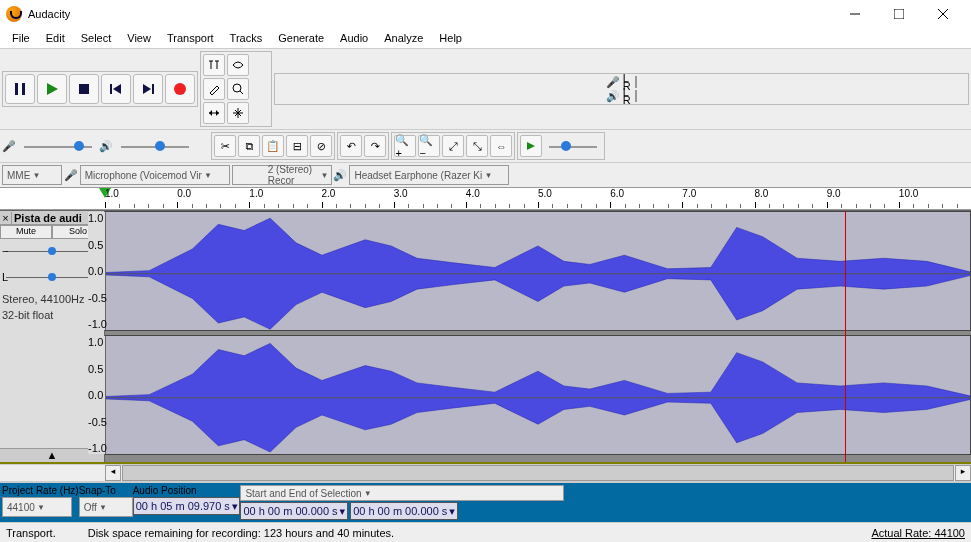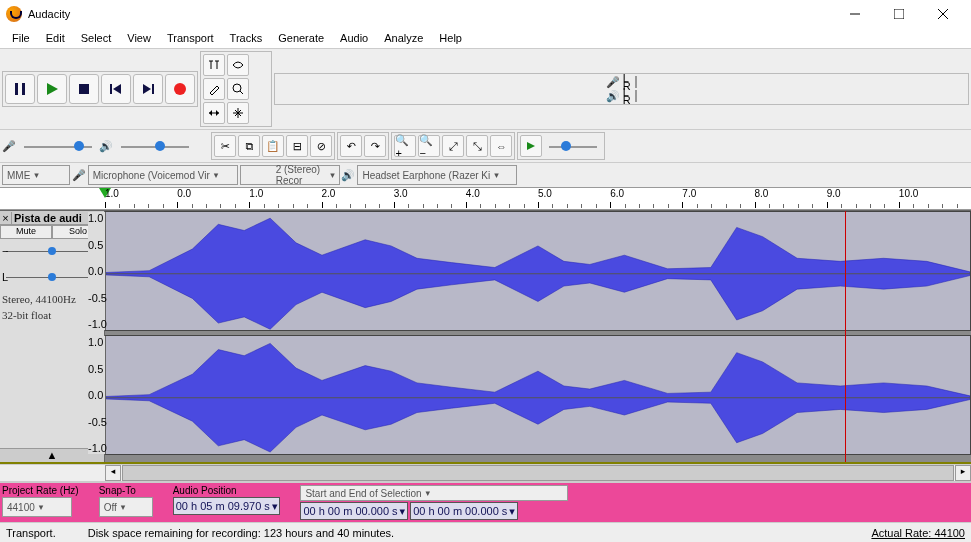--- a/index.html
+++ b/index.html
@@ -41,34 +41,34 @@
 .tp-head .x{width:12px;text-align:center;border-right:1px solid #999;}
 .tp-head .nm{flex:1;padding:0 2px;overflow:hidden;white-space:nowrap;font-weight:bold;}
 .tp-head .dd{width:10px;text-align:center;}
 .tp-ms{display:flex;height:14px;}
 .tp-ms div{flex:1;text-align:center;border:1px solid #999;background:#eee;font-size:9px;}
 .tp-slider{height:18px;position:relative;margin:4px 6px;}
 .tp-slider::before{content:"";position:absolute;left:0;right:0;top:8px;height:1px;background:#666;}
 .tp-slider .thumb{width:8px;height:8px;background:#2b7bd9;border-radius:50%;position:absolute;top:4px;}
 .tp-slider .minus{position:absolute;left:-4px;top:2px;font-size:11px;}
 .tp-slider .plus{position:absolute;right:-4px;top:2px;font-size:11px;}
-.tp-info{padding:2px;color:#333;font-family:Liberation Serif, serif;}
+.tp-info{padding:2px;color:#333;}
 .tp-collapse{margin-top:auto;height:14px;background:#ccc;text-align:center;border-top:1px solid #999;}
 .wave-area{flex:1;position:relative;}
 .channel{position:absolute;left:0;right:0;background:#b8b8c8;border:1px solid #444;}
 .channel.c1{top:0;height:120px;}
 .channel.c2{top:124px;height:120px;}
 .vscale{position:absolute;left:-18px;width:18px;top:0;bottom:0;display:flex;flex-direction:column;justify-content:space-between;font-size:8px;text-align:right;padding-right:2px;background:#ddd;border-right:1px solid #666;}
 .wave-svg{position:absolute;inset:0;}
 .cursor-line{position:absolute;top:0;bottom:0;width:1px;background:#c00;}
 .hscroll{height:18px;background:#eee;border-top:1px solid #ccc;border-bottom:1px solid #ccc;display:flex;align-items:center;}
 .hscroll .arrow{width:16px;height:16px;border:1px solid #999;text-align:center;font-size:9px;}
 .hscroll .track{flex:1;height:16px;border:1px solid #999;position:relative;margin:0 1px;}
 .hscroll .thumb{position:absolute;inset:0;background:#ccc;}
-.selection-bar{display:flex;background:#ec4899;border-top:1px solid #ccc;padding:2px;gap:20px;}
+.selection-bar{display:flex;background:#0369a1;border-top:1px solid #ccc;padding:2px;gap:0;}
 .sel-group{display:flex;flex-direction:column;gap:1px;}
 .sel-label{font-size:10px;}
 .timectl{border:1px solid #555;background:#dde;padding:1px 2px;font-family:monospace;font-size:11px;color:#115;display:flex;align-items:center;height:18px;}
 .timectl .dd{margin-left:2px;}
 .statusbar{height:20px;background:#eee;border-top:1px solid #ccc;display:flex;align-items:center;padding:0 6px;font-size:10px;}
 .statusbar .msg{margin-left:32px;}
 .statusbar .rate{margin-left:auto;text-decoration:underline;}
 .tick{position:absolute;top:0;font-size:10px;}
 .tick::before{content:"";position:absolute;left:0;top:14px;width:1px;height:6px;background:#000;}
 .mtick{position:absolute;top:16px;width:1px;height:4px;background:#666;}
@@ -242,21 +242,21 @@
           <polygon points="2,2 10,6 2,10" fill="#1a8a1a"></polygon>
         </svg>
       </div>
     <div class="slider" style="width:60px;">
         <div class="thumb" style="left:30%;"></div>
       </div>
   </div>
 </div>
 
 <div class="device-bar">
-  <div class="combo" style="width:68px;">MME</div>
+  <div class="combo" style="width:60px;">MME</div>
   <span>🎤</span>
   <div class="combo" style="width:150px;">Microphone (Voicemod Vir</div>
   <div class="combo" style="width:100px;padding-left:35px;">2 (Stereo) Recor</div>
   <span>🔊</span>
   <div class="combo" style="width:160px;">Headset Earphone (Razer Ki</div>
 </div>
 
 <div class="timeline">
   <div class="ruler" id="ruler">
     <div class="playhead" style="left:-6px;"></div>
@@ -398,21 +398,21 @@
     <div class="combo" style="width:54px;">Off</div>
   </div>
   <div class="sel-group">
     <div class="sel-label">Audio Position</div>
     <div class="timectl">
         <span>00 h 05 m 09.970 s</span>
         <span class="dd">▾</span>
       </div>
   </div>
   <div class="sel-group">
-    <div class="combo" style="width:268px;height:16px;">Start and End of Selection</div>
+    <div class="combo" style="width:324px;height:16px;">Start and End of Selection</div>
     <div style="display:flex;gap:2px;">
       <div class="timectl">
           <span>00 h 00 m 00.000 s</span>
           <span class="dd">▾</span>
         </div>
       <div class="timectl">
           <span>00 h 00 m 00.000 s</span>
           <span class="dd">▾</span>
         </div>
     </div>

